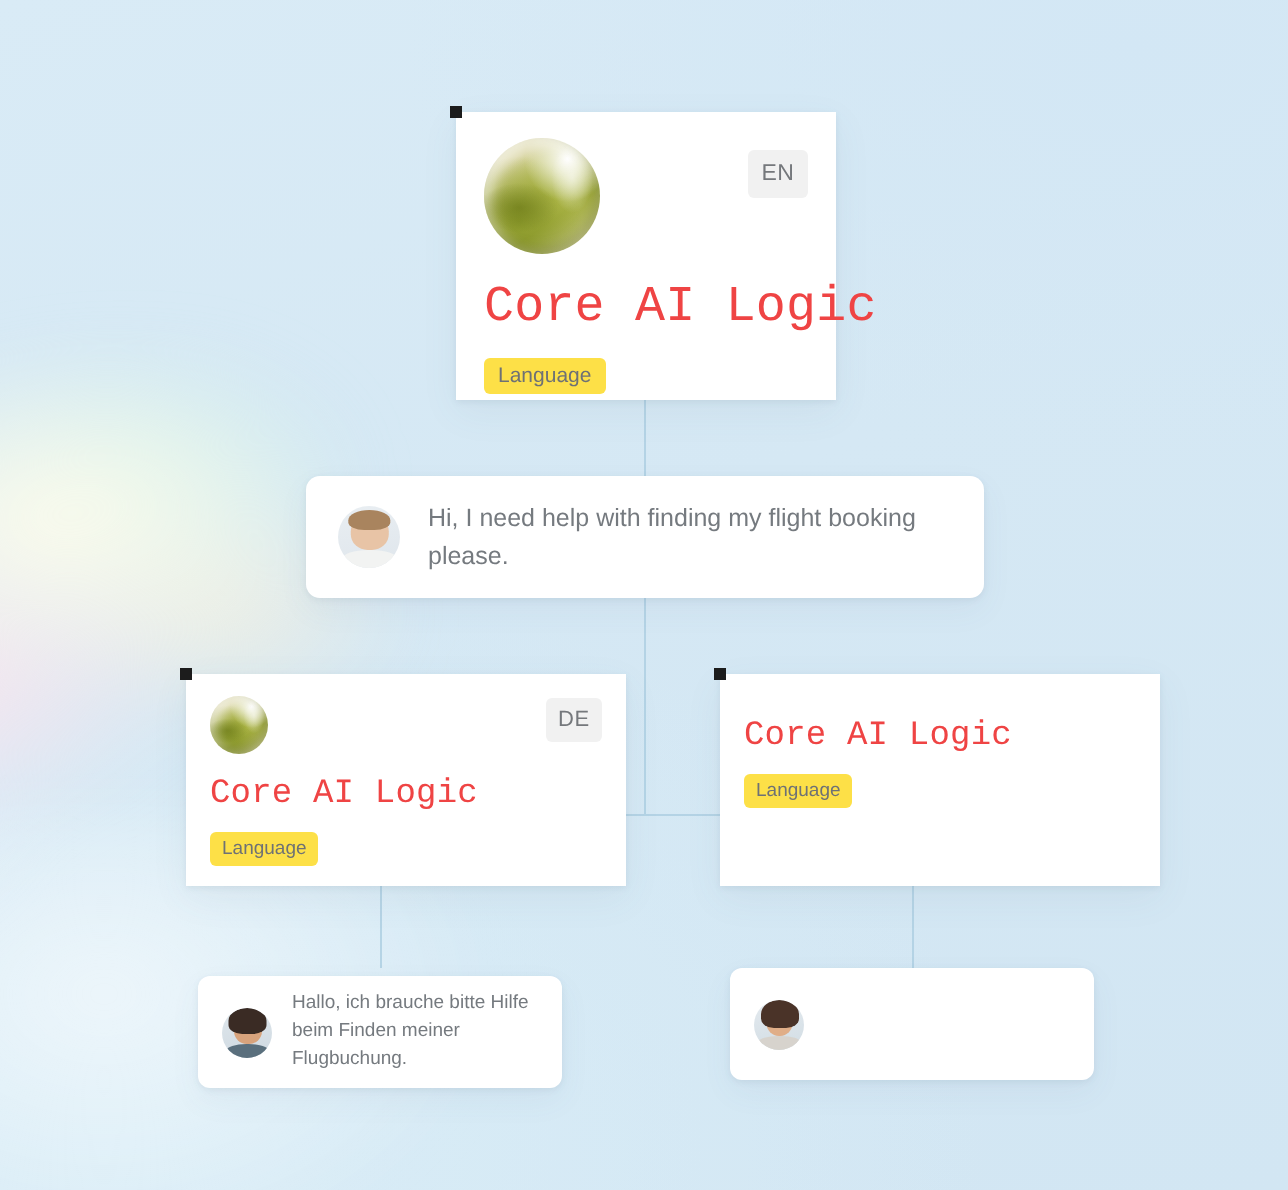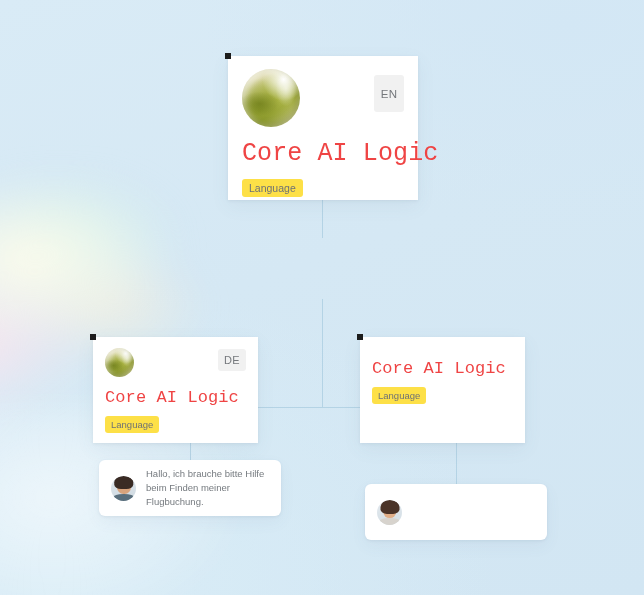--- a/index.html
+++ b/index.html
@@ -114,26 +114,26 @@
   .chip {
     display: inline-block;
     background: #fde047;
     color: #6e7175;
     border-radius: 3px;
   }
 
   
   #node-root { left: 228px; top: 56px; width: 190px; height: 144px; padding: 13px 14px; }
   #node-root .orb { width: 58px; height: 58px; }
-  #node-root .lang-badge { width: 30px; height: 37px; font-size: 11.5px; margin-top: 6px; }
+  #node-root .lang-badge { width: 30px; height: 24px; font-size: 11.5px; margin-top: 6px; }
   #node-root .node-title { font-size: 25px; margin-top: 12px; }
   #node-root .chip { font-size: 10.5px; padding: 3px 7px; margin-top: 11px; }
 
   
-  .node-child { width: 165px; height: 106px; padding: 11px 12px; }
+  .node-child { width: 220px; height: 106px; padding: 11px 12px; }
   #node-de { left: 93px; top: 337px; }
   #node-es { left: 360px; top: 337px; }
   .node-child .orb { width: 29px; height: 29px; }
   .node-child .lang-badge { width: 28px; height: 22px; font-size: 11px; margin-top: 1px; }
   .node-child .node-title { font-size: 17px; margin-top: 11px; }
   .node-child .chip { font-size: 9.5px; padding: 3px 6px; margin-top: 9px; }
 
   
   .bubble {
     position: absolute;
@@ -151,21 +151,21 @@
   .bubble-text {
     color: #757a7f;
     line-height: 1.45;
   }
 
   #bubble-root { left: 153px; top: 238px; width: 339px; height: 61px; padding: 0 16px; border-radius: 7px; }
   #bubble-root .avatar { width: 31px; height: 31px; margin-right: 14px; }
   #bubble-root .bubble-text { font-size: 12.5px; }
 
   .bubble-child { width: 182px; height: 56px; padding: 0 12px; border-radius: 6px; }
-  #bubble-de { left: 99px; top: 460px; }
+  #bubble-de { left: 99px; top: 488px; }
   #bubble-es { left: 365px; top: 484px; }
   .bubble-child .avatar { width: 25px; height: 25px; margin-right: 10px; }
   .bubble-child .bubble-text { font-size: 9.5px; line-height: 1.5; }
 
   
   .face-1 { background: linear-gradient(170deg, #e9eef2 0%, #dfe6ec 100%); }
   .face-1::before { content:""; position:absolute; left:50%; top:14%; width:62%; height:58%; transform:translateX(-50%); border-radius:48% 48% 44% 44%; background:#e8c4a6; }
   .face-1::after  { content:""; position:absolute; left:50%; top:6%; width:70%; height:34%; transform:translateX(-50%); border-radius:50% 50% 38% 38%; background:#a9845e; }
   .face-1 .body   { position:absolute; left:50%; bottom:0; width:88%; height:30%; transform:translateX(-50%); border-radius:46% 46% 0 0; background:#f2f3f2; }
 
@@ -199,20 +199,26 @@
   <div class="node" id="node-root">
     <div class="handle"></div>
     <div class="node-head">
       <div class="orb"></div>
       <div class="lang-badge">EN</div>
     </div>
     <div class="node-title">Core AI Logic</div>
     <div><span class="chip">Language</span></div>
   </div>
 
+  <div class="bubble" id="bubble-root">
+    <div class="avatar face-1">
+        <span class="body"></span>
+      </div>
+    <div class="bubble-text">Hi, I need help with finding my flight booking please.</div>
+  </div>
 
   <div class="node node-child" id="node-de">
     <div class="handle"></div>
     <div class="node-head">
       <div class="orb"></div>
       <div class="lang-badge">DE</div>
     </div>
     <div class="node-title">Core AI Logic</div>
     <div><span class="chip">Language</span></div>
   </div>

